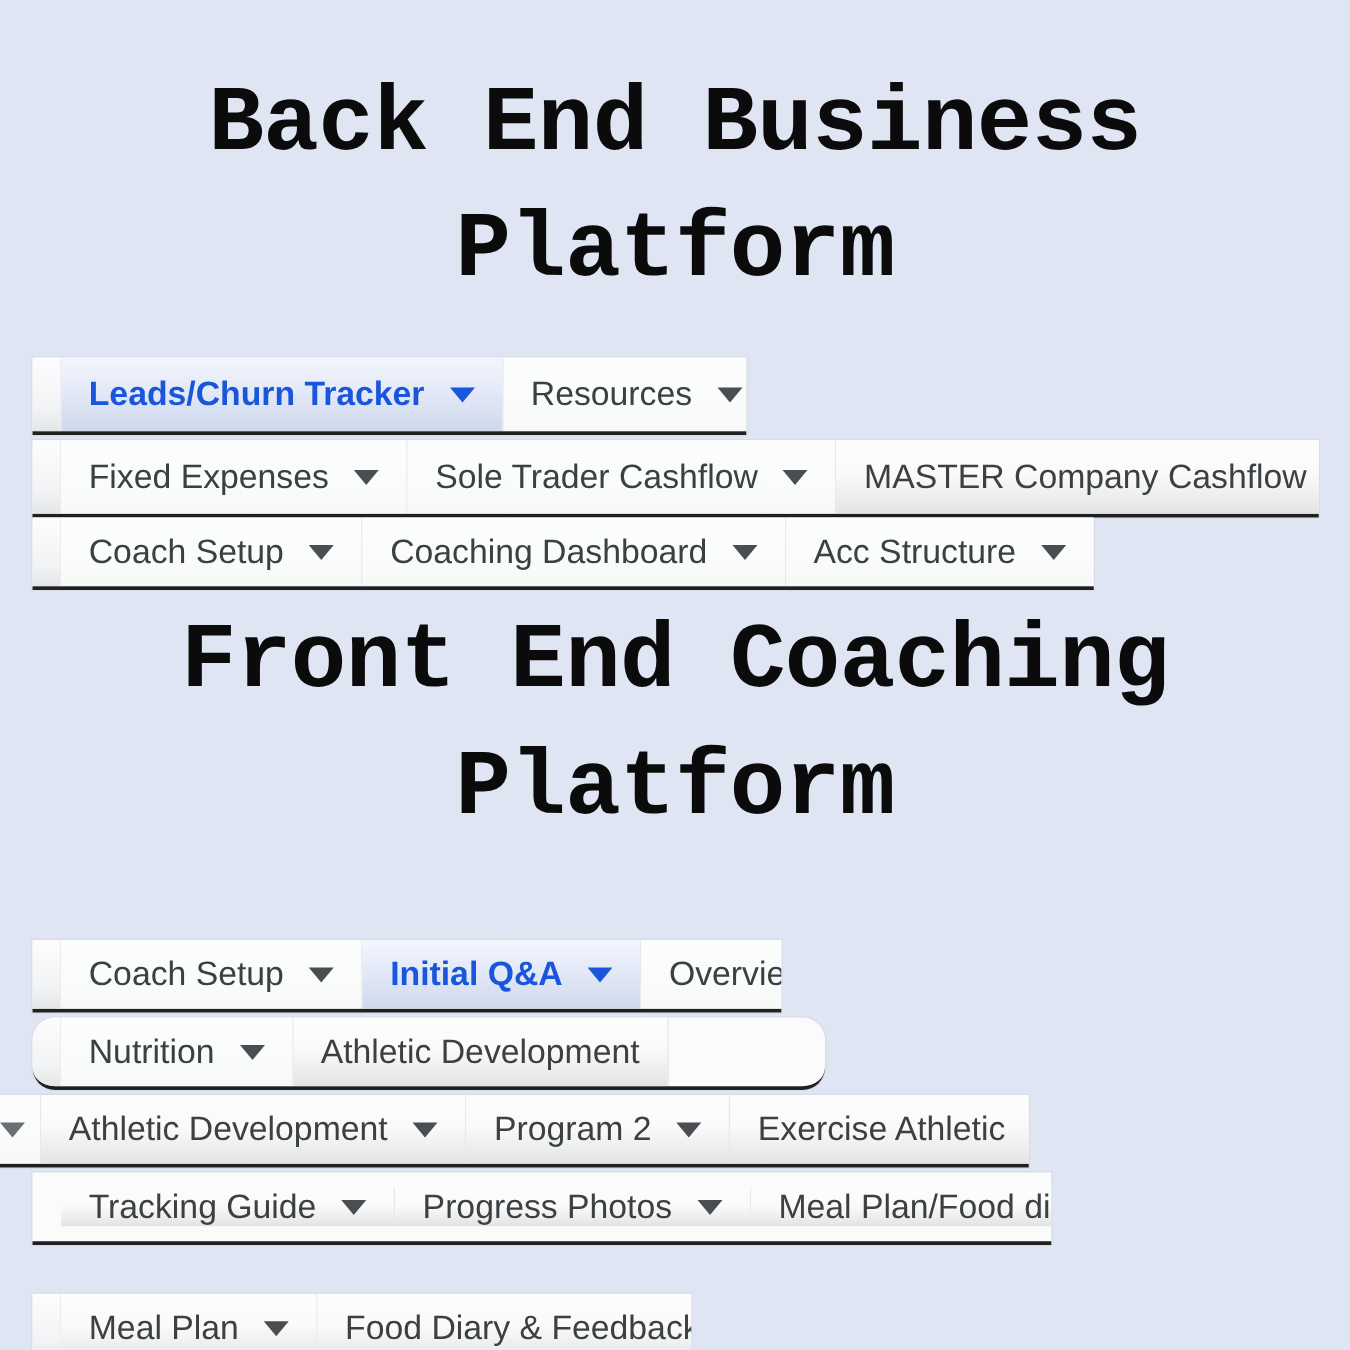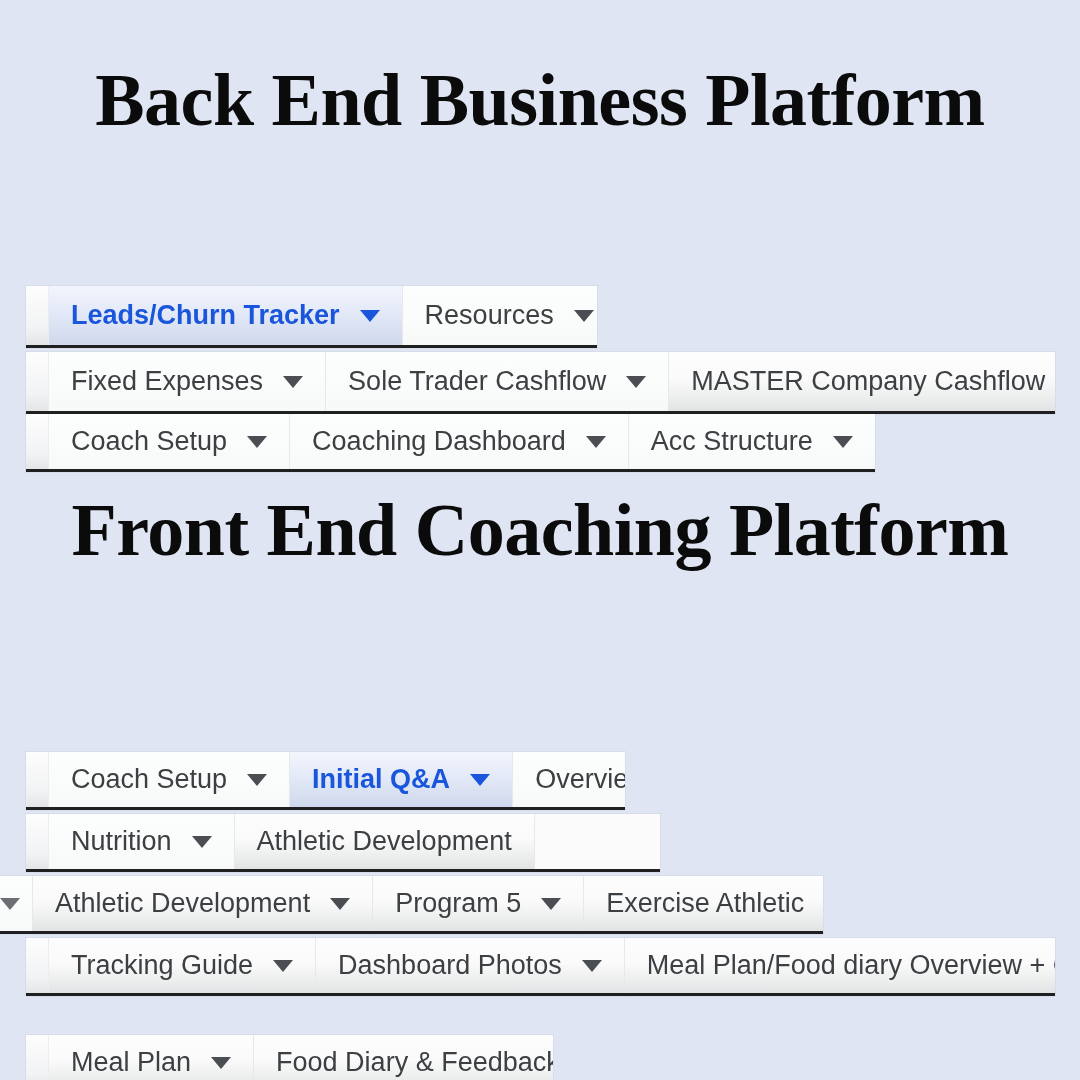--- a/index.html
+++ b/index.html
@@ -24,21 +24,21 @@
   .section-title {
     position: absolute;
     left: 0;
     width: 1080px;
     text-align: center;
     color: #0b0b0b;
     font-weight: bold;
     font-size: 74px;
     line-height: 1.36;
     letter-spacing: -0.5px;
-    font-family: Liberation Serif, serif;
+    font-family: Liberation Mono, monospace;
   }
 
   #title-backend { top: 50px; }
   #title-frontend { top: 480px; }
 
   
   .tabstrip {
     position: absolute;
     display: flex;
     align-items: stretch;
@@ -165,58 +165,58 @@
     <div class="tab active">
       <span class="label">Initial Q&amp;A</span>
       <span class="caret"></span>
     </div>
     <div class="tab flat">
       <span class="label">Overview</span>
 
     </div>
   </div>
 
-  <div class="tabstrip" id="fe-row2" style="left:26px; top:814px; width:634px; height:58px;">
+  <div class="tabstrip" id="fe-row2" style="left:26px; top:814px; width:634px; height:58px;border-radius:18px;">
     <div class="lead-gutter"></div>
     <div class="tab flat">
       <span class="label">Nutrition</span>
       <span class="caret"></span>
     </div>
     <div class="tab">
       <span class="label">Athletic Development</span>
 
     </div>
   </div>
 
   <div class="tabstrip" id="fe-row3" style="left:0px; top:876px; width:823px; height:58px;">
     <div class="tab flat clipped-left">
       <span class="caret dim"></span>
     </div>
     <div class="tab">
       <span class="label">Athletic Development</span>
       <span class="caret"></span>
     </div>
     <div class="tab">
-      <span class="label">Program 5</span>
+      <span class="label">Program 2</span>
       <span class="caret"></span>
     </div>
     <div class="tab">
       <span class="label">Exercise Athletic</span>
 
     </div>
   </div>
 
-  <div class="tabstrip" id="fe-row4" style="left:26px; top:938px; width:1029px; height:58px;">
+  <div class="tabstrip" id="fe-row4" style="left:26px; top:938px; width:815px; height:58px;align-items:center;">
     <div class="lead-gutter"></div>
     <div class="tab">
       <span class="label">Tracking Guide</span>
       <span class="caret"></span>
     </div>
     <div class="tab">
-      <span class="label">Dashboard Photos</span>
+      <span class="label">Progress Photos</span>
       <span class="caret"></span>
     </div>
     <div class="tab">
       <span class="label">Meal Plan/Food diary Overview + Goals</span>
 
     </div>
   </div>
 
   <div class="tabstrip" id="fe-row5" style="left:26px; top:998px; width:527px; height:58px;margin-top:37px;">
     <div class="lead-gutter"></div>

